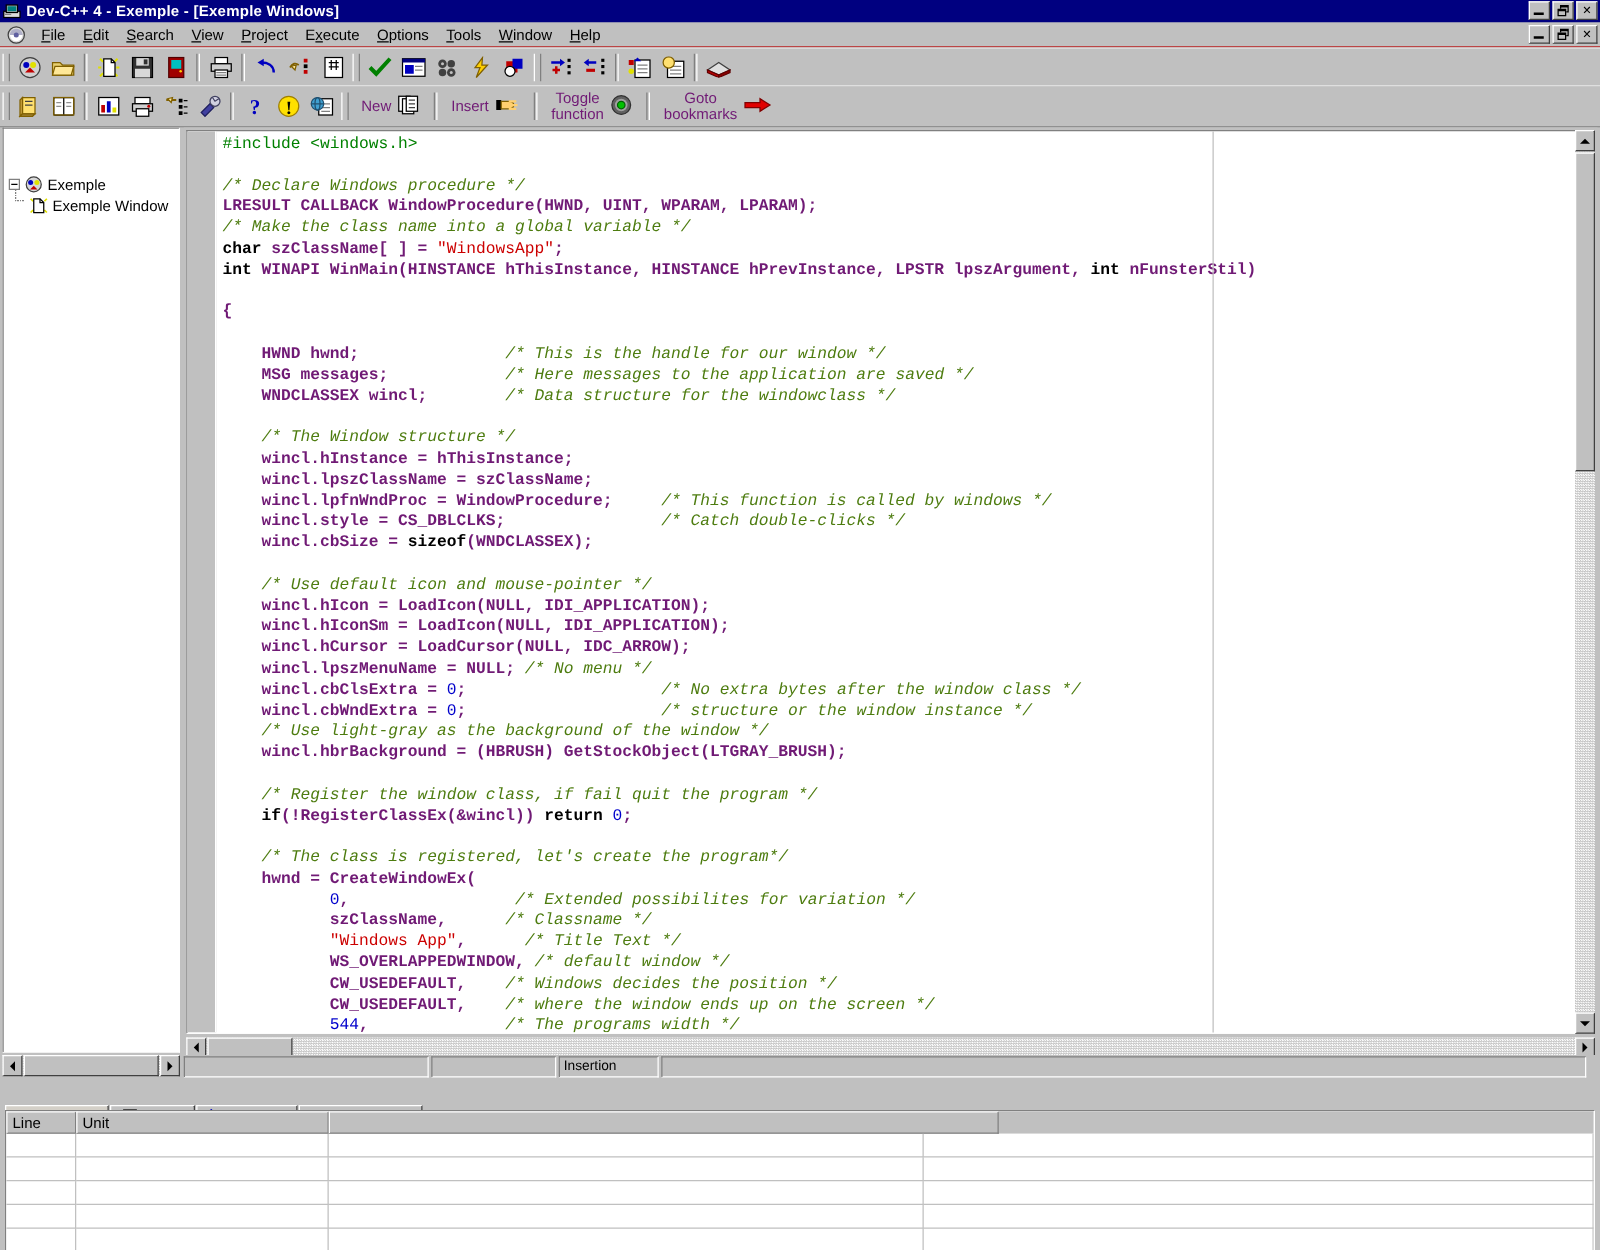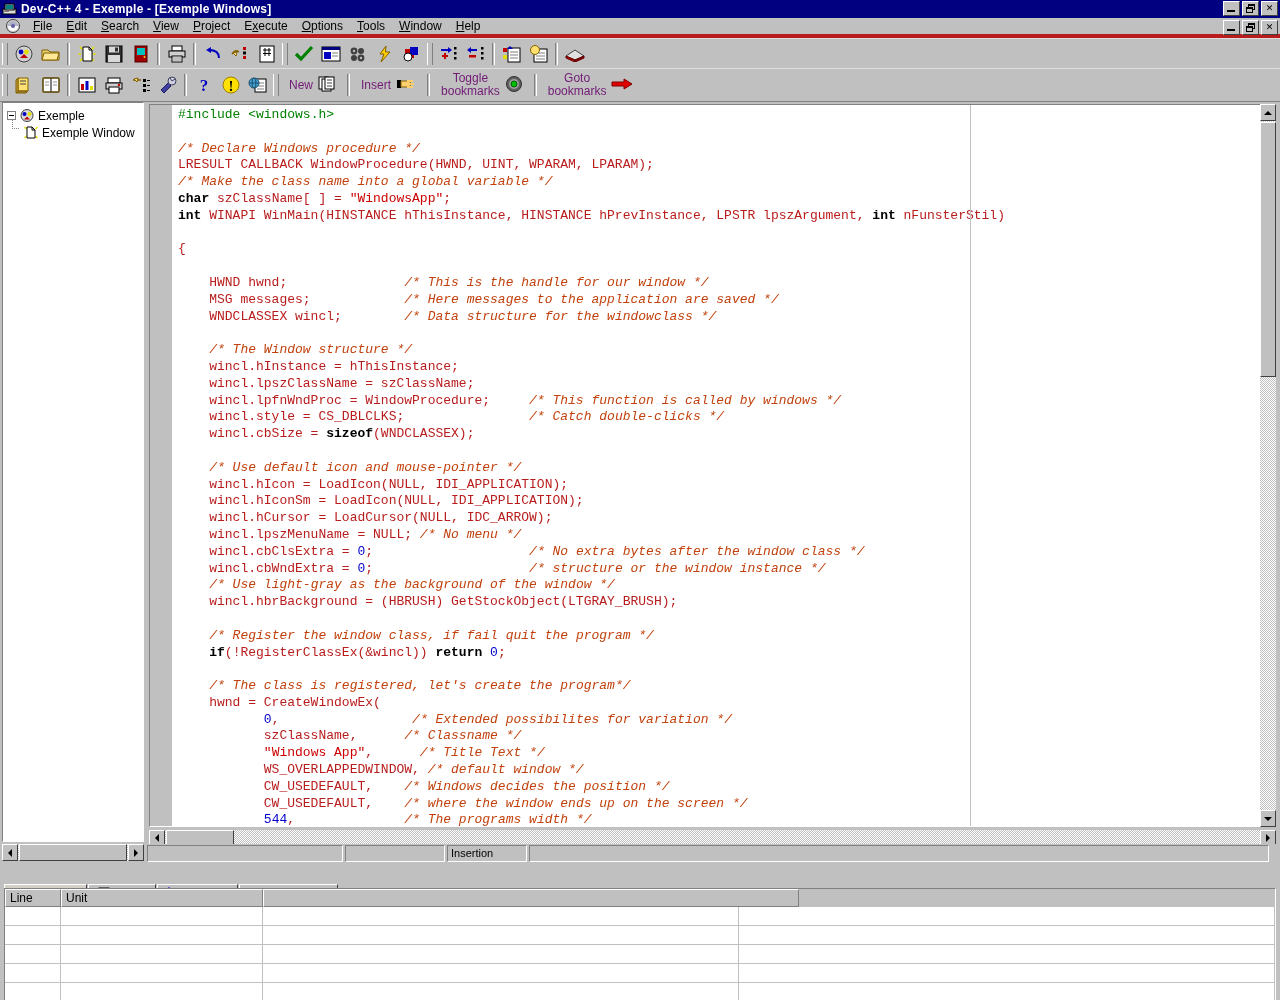--- a/index.html
+++ b/index.html
@@ -35,21 +35,21 @@
   .wbtn .min-b { position: absolute; left: 3px; bottom: 3px; width: 8px; height: 2px; background: #000; }
   .wbtn .max-b2 { position: absolute; left: 5px; top: 2px; width: 7px; height: 6px;
      border: 1px solid #000; border-top-width: 2px; background: #c0c0c0; }
   .wbtn .max-b3 { position: absolute; left: 3px; top: 5px; width: 7px; height: 6px;
      border: 1px solid #000; border-top-width: 2px; background: #c0c0c0; }
 
   
   .menubar {
     position: absolute; left: 0; top: 18px; width: 1280px; height: 20px;
     background: #c0c0c0; display: flex; align-items: center;
-    border-bottom: 4px solid #b91c1c;
+    border-bottom: 1px solid #b91c1c;
   }
   .menubar .mb-icon { width: 18px; height: 16px; margin: 0 4px 0 4px; position: relative; }
   .menu-item {
     padding: 2px 7px; font-size: 12px; color: #000; cursor: default; white-space: nowrap;
   }
   .menu-item u { text-decoration: underline; }
 
   
   .toolbar-row {
     position: absolute; left: 0; width: 1280px; background: #c0c0c0;
@@ -131,25 +131,25 @@
     background: #c0c0c0; border-right: 1px solid #ffffff;
   }
   #code {
     position: absolute; left: 28px; top: 2px; right: 18px; bottom: 0;
     font-family: "Liberation Mono", "DejaVu Sans Mono", monospace;
     font-size: 13px; line-height: 16.8px;
     white-space: pre; color: #000000; overflow: hidden;
   }
   #code .ln { height: 16.8px; }
   .t-pre { color: #008000; }
-  .t-cmt { color: #c2410c; font-style: italic; }
+  .t-cmt { color: #4d7c0f; font-style: italic; }
   .t-kw  { color: #000000; font-weight: bold; }
   .t-str { color: #cc0000; }
   .t-num { color: #0000cc; }
-  .t-plain { color: #b91c1c; }
+  .t-plain { color: #701a75; font-weight: bold; }
   #margin-line {
     position: absolute; left: 820px; top: 0; width: 1px; height: 723px;
     background: #c0c0c0; z-index: 2;
   }
 
   
   .sb-v {
     position: absolute; right: 2px; top: 2px; width: 16px; height: 723px;
     background: #c0c0c0;
   }
@@ -623,21 +623,21 @@
           <path d="M5 5 h6 q4 0 4 3 q0 3 -4 3 h-6 z" fill="#ffd070" stroke="#806000"></path>
           <path d="M11 5 h6 M11 8 h7 M11 11 h6" stroke="#ffd070" stroke-width="1.8"></path>
         </svg>
       </span>
     </span>
 
     <span class="tb-sep"></span>
 
     <span class="tbtn-wide">
       <span class="lbl">Toggle
-bookmarks</span>
+function</span>
       <span>
         <svg width="18" height="18" viewBox="0 0 18 18">
           <circle cx="9" cy="9" r="7.5" fill="#606060" stroke="#303030"></circle>
           <circle cx="9" cy="9" r="5" fill="#a0a0a0"></circle>
           <circle cx="9" cy="9" r="3" fill="#00c000" stroke="#006000"></circle>
         </svg>
       </span>
     </span>
 
     <span class="tb-sep"></span>
@@ -649,21 +649,21 @@
         <svg width="22" height="14" viewBox="0 0 22 14">
           <path d="M1 5 h12 v-3 l8 5 l-8 5 v-3 h-12 z" fill="#e00000" stroke="#800000"></path>
         </svg>
       </span>
     </span>
   </div>
 
   <div id="client">
 
     <div id="tree-panel">
-      <div style="position:relative;padding-top:4px;">
+      <div style="position:relative;padding-top:4px;margin-top:32px;">
         <div class="tree-node root">
           <span class="expander"></span>
           <span class="tree-ico">
             <svg width="16" height="15" viewBox="0 0 16 15">
               <circle cx="8" cy="7.5" r="6" fill="#d8d8d8" stroke="#404040"></circle>
               <circle cx="5.5" cy="6" r="2" fill="#0000c0"></circle>
               <circle cx="10.5" cy="6" r="2" fill="#e0e000"></circle>
               <path d="M5 11.5 l3 -3 l3 3 z" fill="#c00000"></path>
             </svg>
           </span>

